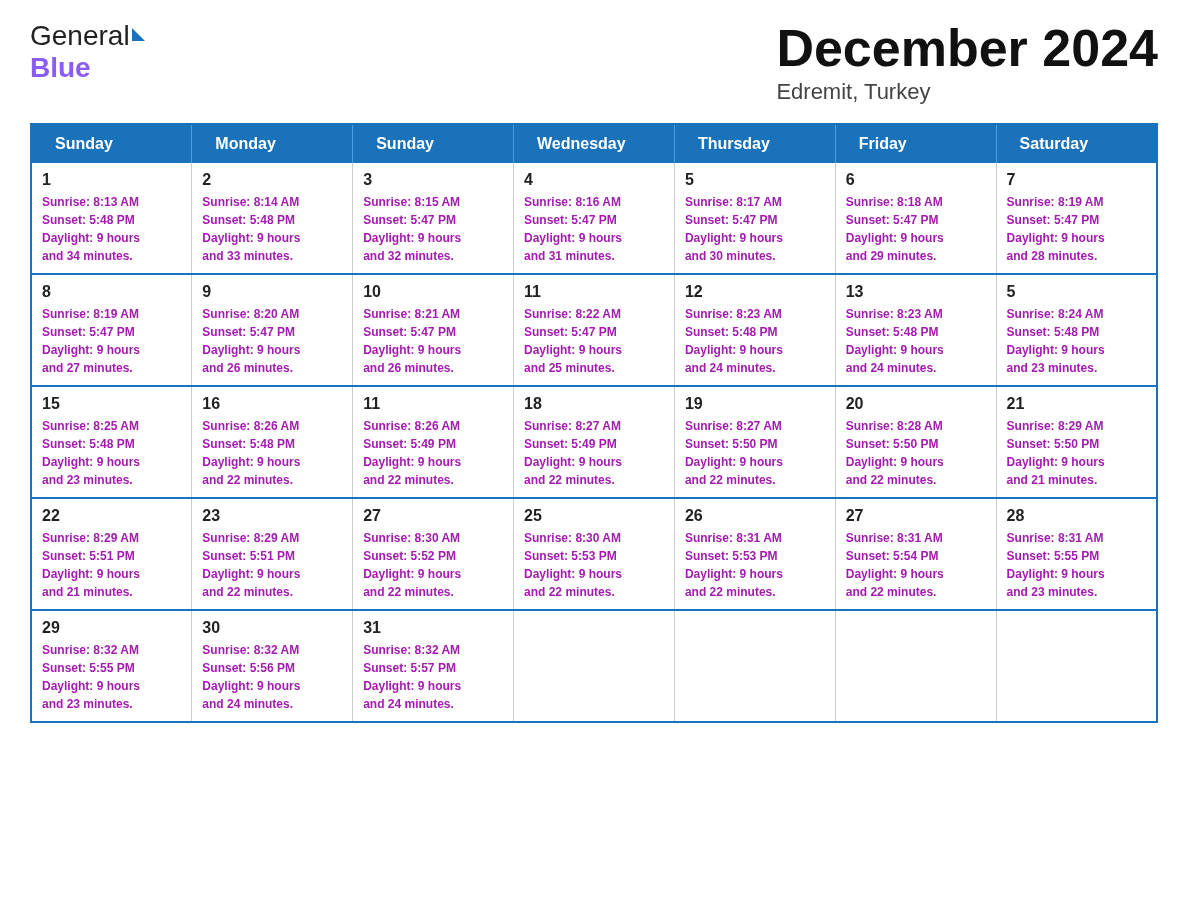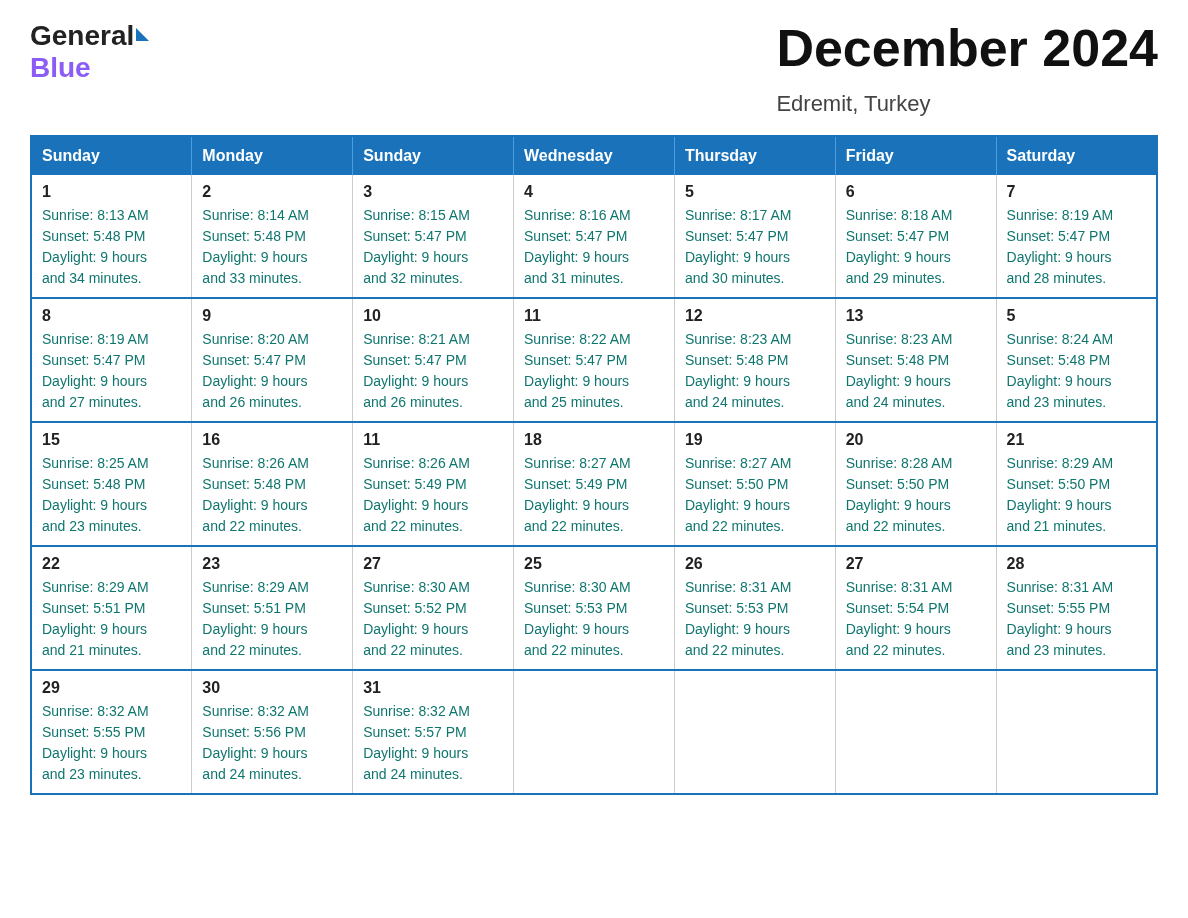--- a/index.html
+++ b/index.html
@@ -26,34 +26,34 @@
     }
     #month-year {
       font-size: 52px;
       font-weight: bold;
       color: #111;
       line-height: 1.1;
     }
     #location {
       font-size: 22px;
       color: #444;
-      margin-top: 14px;
+      margin-top: 2px;
     }
     
     #calendar {
       width: 100%;
       border-collapse: collapse;
       border: 2px solid #1a73ba;
     }
     #calendar thead tr th {
       background-color: #1a73ba;
       color: #fff;
       font-size: 16px;
       font-weight: bold;
-      padding: 10px 10px;
+      padding: 10px 23px;
       text-align: left;
       border-right: 1px solid #4a9de0;
     }
     #calendar thead tr th:last-child {
       border-right: none;
     }
     #calendar tbody tr td {
       vertical-align: top;
       padding: 8px 10px;
       border-right: 1px solid #ccc;
@@ -69,35 +69,36 @@
     #calendar tbody tr:last-child td {
       border-bottom: none;
     }
     .day-num {
       font-size: 16px;
       font-weight: bold;
       display: block;
       margin-bottom: 4px;
     }
     .day-detail {
-      font-size: 14px;
+      font-size: 12px;
       line-height: 1.5;
-      color: #0f766e;
+      color: #a21caf;
+      font-weight: bold;
     }
     .empty-cell {
       background: #fff;
     }
     
     .logo-row {
       display: flex;
       align-items: center;
     }
     .logo-general {
       font-size: 28px;
-      font-weight: bold;
+      font-weight: normal;
       color: #222;
     }
     .logo-triangle {
       display: inline-block;
       width: 0;
       height: 0;
       border-left: 13px solid #1a73ba;
       border-top: 13px solid transparent;
       border-bottom: 0 solid transparent;
       margin-left: 2px;

